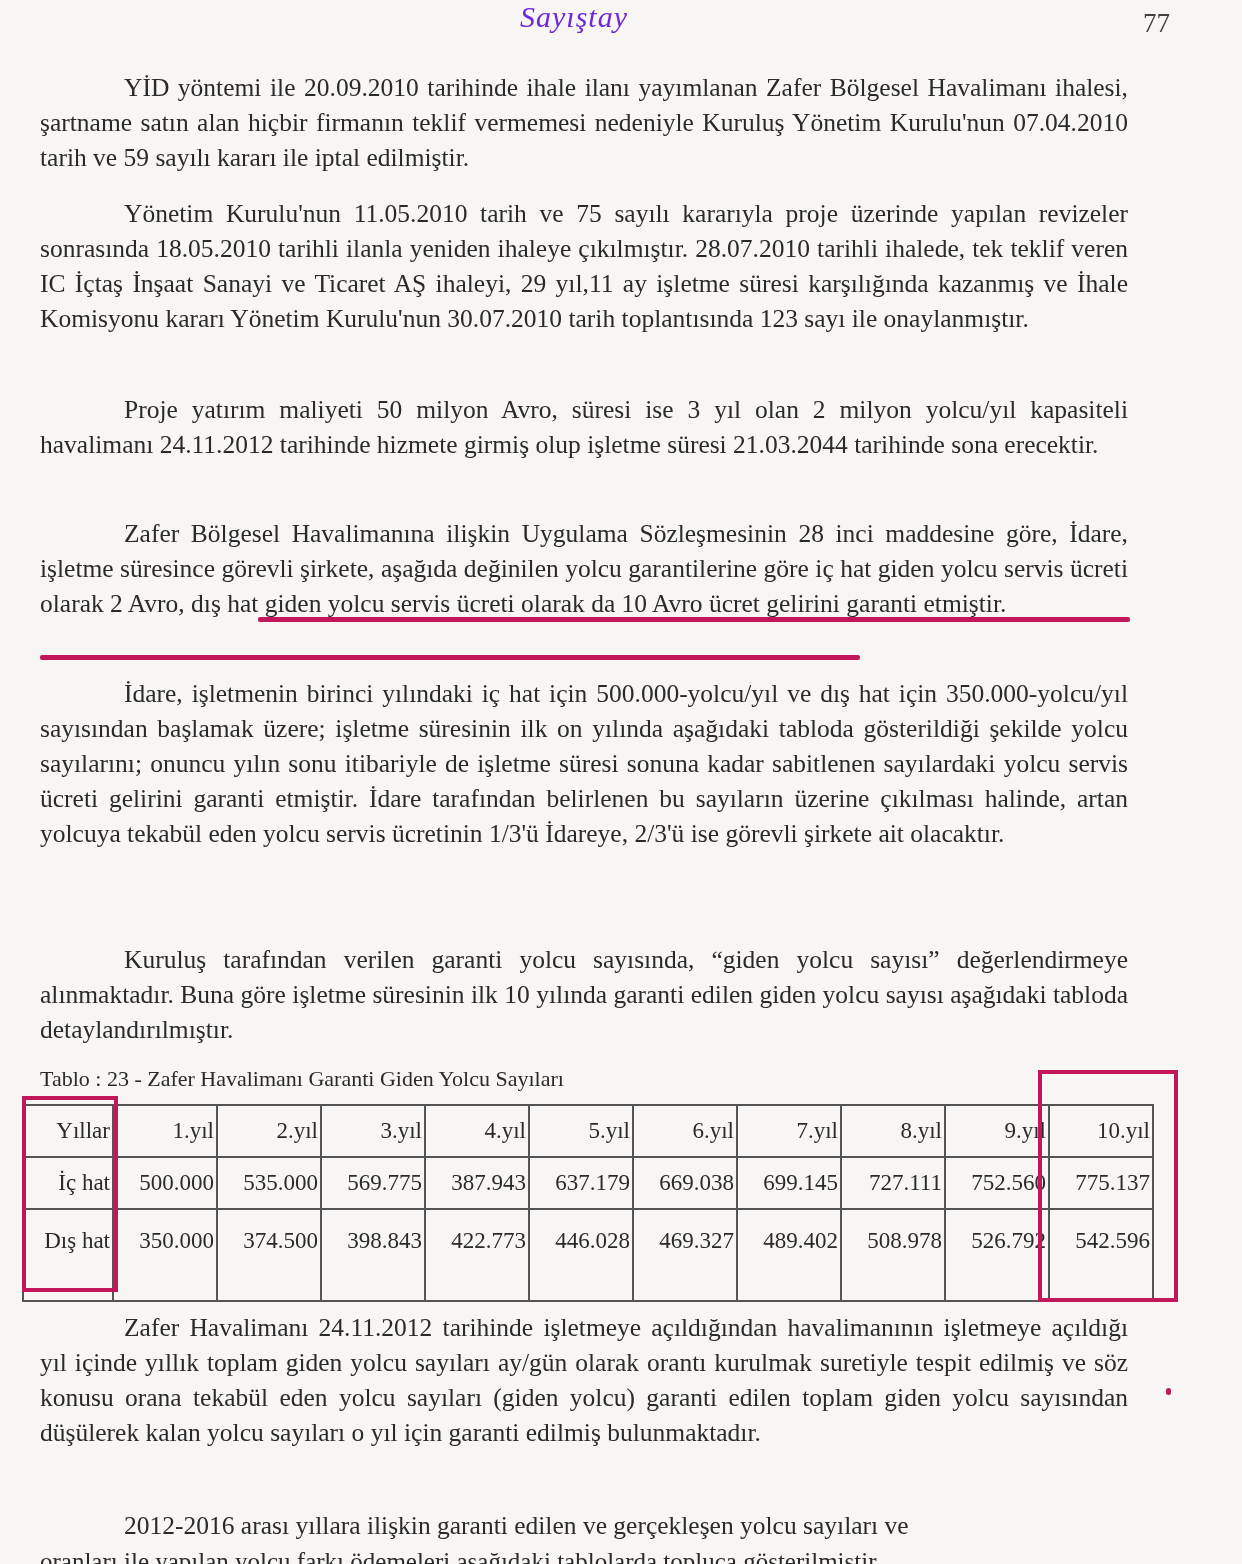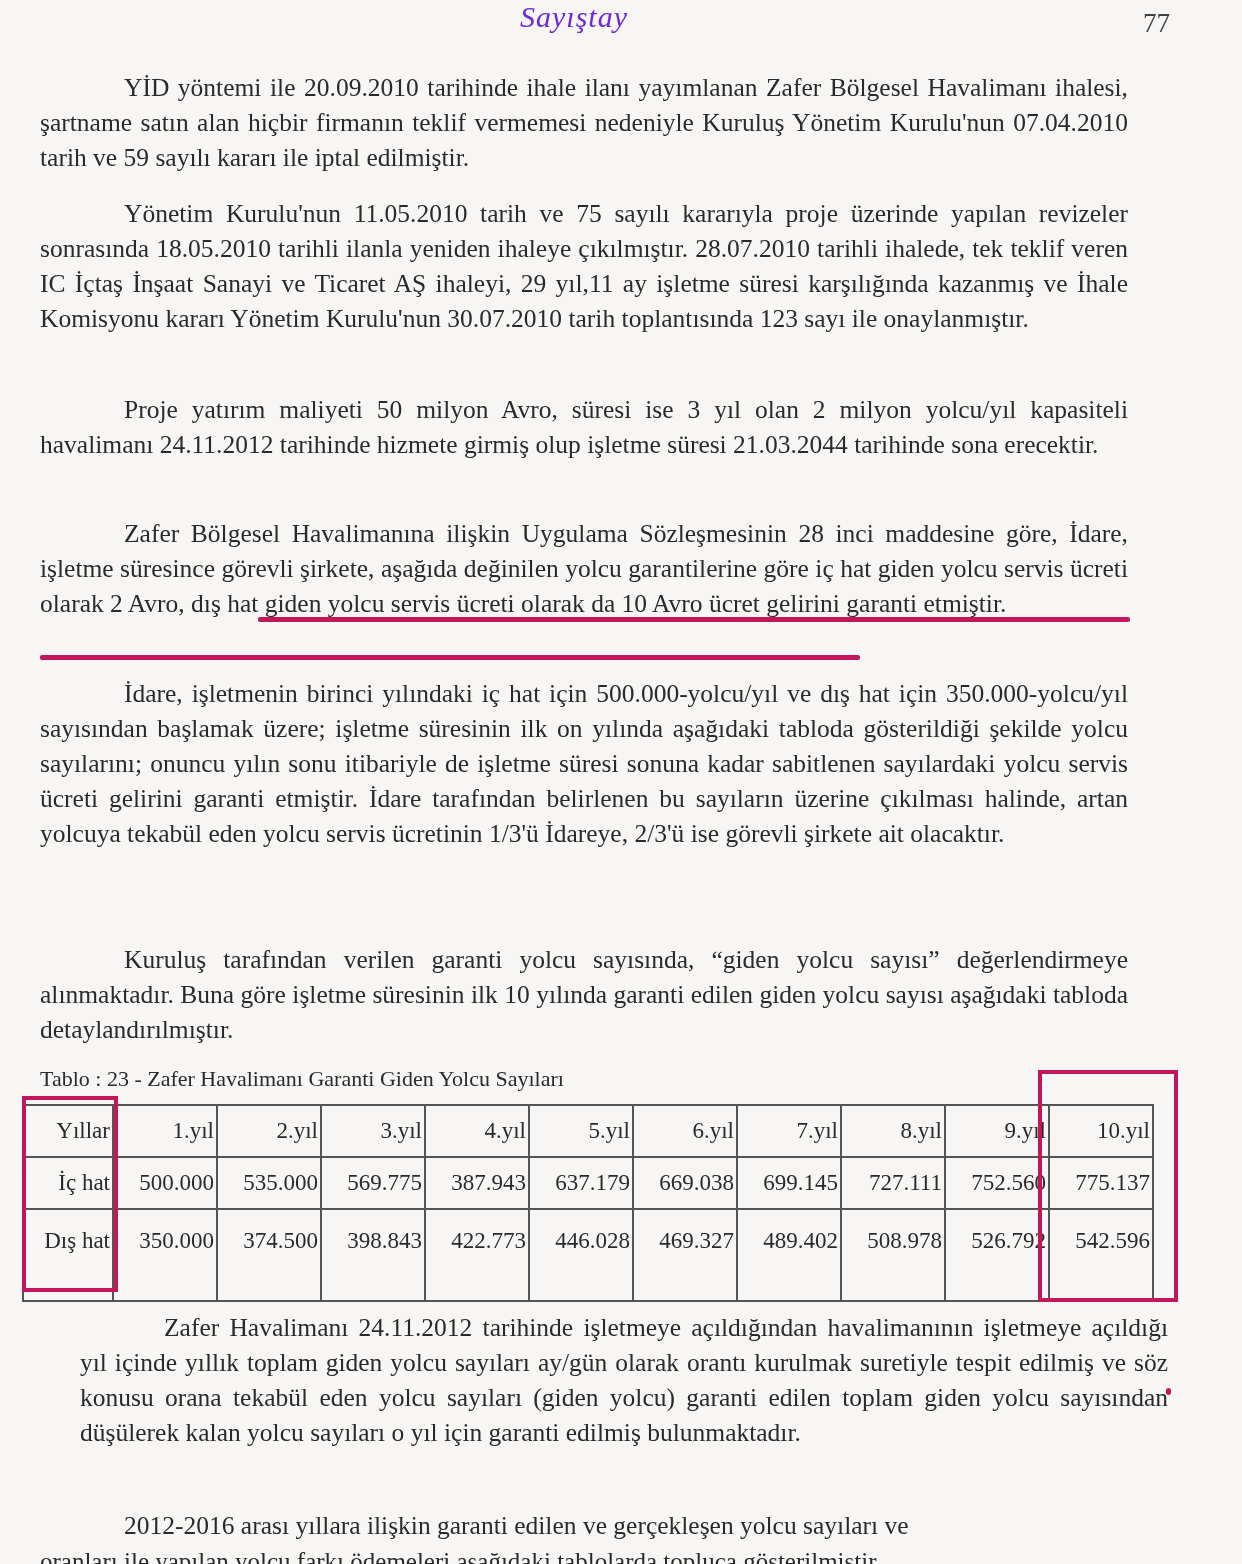--- a/index.html
+++ b/index.html
@@ -6,21 +6,21 @@
   body{width:1242px;height:1564px;background:#f7f6f4;overflow:hidden;position:relative;font-family:"Liberation Serif",serif;color:#2a2a2a;}
   .header-title{position:absolute;left:520px;top:0px;font-size:30px;font-style:italic;color:#6d28d9;letter-spacing:1px;}
   .page-number{position:absolute;left:1143px;top:8px;font-size:27px;color:#404040;}
   .para{position:absolute;left:40px;width:1088px;font-size:25.5px;line-height:35px;text-align:justify;text-indent:84px;margin:0;}
   .p1{top:70px;}
   .p2{top:196px;}
   .p3{top:392px;}
   .p4{top:516px;}
   .p5{top:676px;}
   .p6{top:942px;}
-  .p7{top:1310px;margin-left:40px;}
+  .p7{top:1310px;}
   .p8{top:1508px;}
   .hl-underline{position:absolute;height:5px;background:#c2185b;border-radius:2px;}
   .u1{left:258px;top:617px;width:872px;}
   .u2{left:40px;top:655px;width:820px;}
   .caption{position:absolute;left:40px;top:1066px;font-size:22px;}
   table.data{position:absolute;left:22px;top:1104px;border-collapse:collapse;font-size:23px;}
   table.data td{border:2px solid #555;text-align:right;padding:0 2px;}
   table.data tr.h td{height:50px;}
   table.data tr.r1 td{height:50px;}
   table.data tr.r2 td{height:72px;vertical-align:top;padding-top:18px;}

